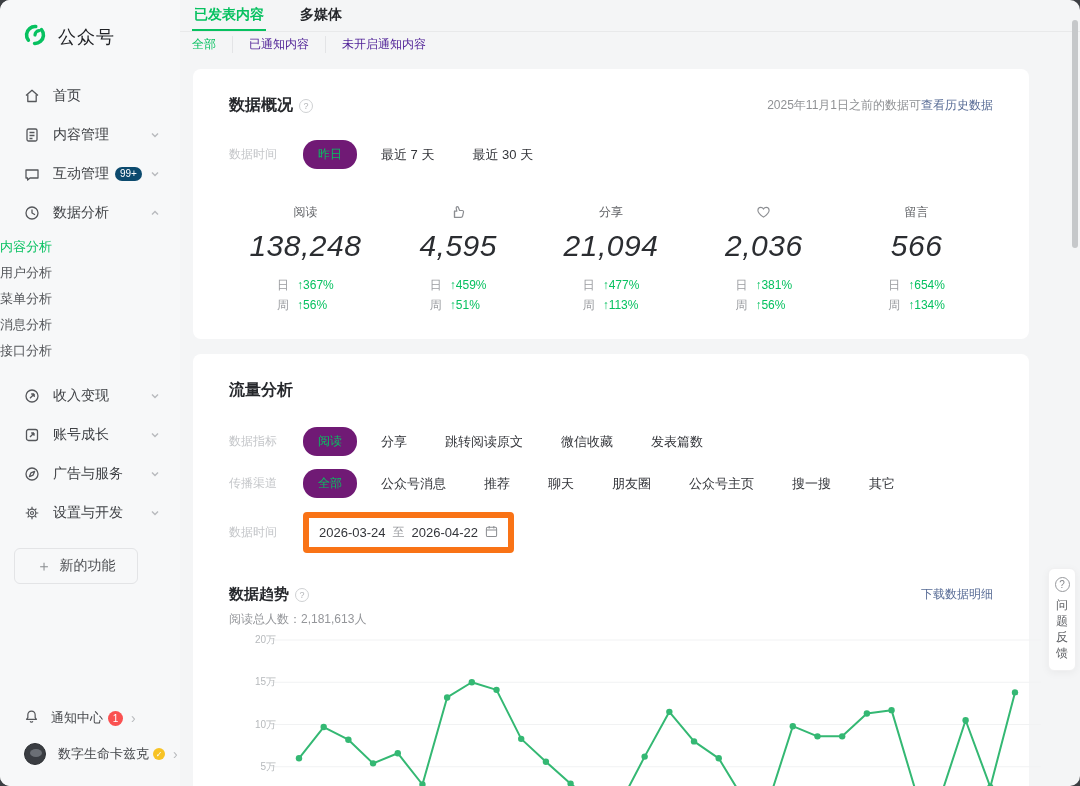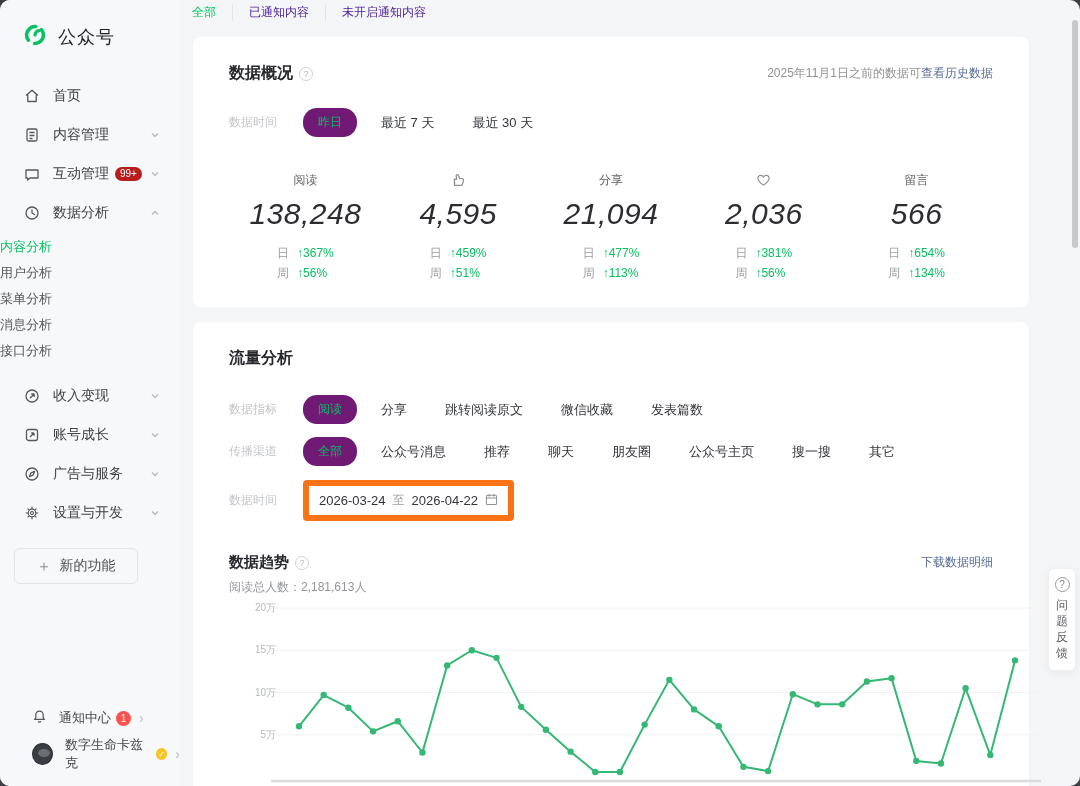--- a/index.html
+++ b/index.html
@@ -9,27 +9,27 @@
 
   
   .sidebar { position:absolute; left:0; top:0; bottom:0; width:180px; background:#f7f8f9; }
   .logo-row { display:flex; align-items:center; gap:10px; padding:22px 0 0 22px; }
   .logo-text { font-size:18px; color:#202226; font-weight:500; letter-spacing:1px; }
   .nav { margin-top:24px; }
   .nav-item { display:flex; align-items:center; height:39px; padding:0 20px 0 24px; cursor:pointer; }
   .nav-item .icn { width:16px; height:16px; margin-right:13px; display:flex; align-items:center; justify-content:center; }
   .nav-label { font-size:14px; color:#3f4145; }
   .chev { margin-left:auto; color:#b8babd; display:flex; }
-  .badge-pill { background:#b91c1c; color:#fff; font-size:10px; line-height:14px; padding:0 5px; border-radius:8px; margin-left:6px; }
+  .badge-pill { background:#0c4a6e; color:#fff; font-size:10px; line-height:14px; padding:0 5px; border-radius:8px; margin-left:6px; }
   .submenu { padding:2px 0 4px 0; }
   .sub-item { height:26px; line-height:26px; font-size:13px; color:#55575b; cursor:pointer; }
   .sub-item.active { color:#07c160; }
   .new-feature { margin:16px 0 0 14px; width:124px; height:36px; border:1px solid #e3e4e6; border-radius:6px; display:flex; align-items:center; justify-content:center; gap:8px; color:#4c4e52; font-size:14px; cursor:pointer; }
   .plus { color:#8a8c90; font-size:15px; }
-  .side-bottom { position:absolute; left:8px; right:0; bottom:14px; }
+  .side-bottom { position:absolute; left:0; right:0; bottom:14px; }
   .bottom-row { display:flex; align-items:center; height:36px; padding-left:24px; cursor:pointer; }
   .bottom-row .txt { font-size:13px; color:#45474b; margin-left:12px; }
   .dot-badge { width:15px; height:15px; border-radius:50%; background:#fa5151; color:#fff; font-size:10px; display:flex; align-items:center; justify-content:center; margin-left:5px; }
   .chev-r { color:#b8babd; font-size:14px; margin-left:8px; }
   .avatar { width:22px; height:22px; border-radius:50%; background:#3a3d42; border:1px solid #2e3135; position:relative; overflow:hidden; }
   .avatar::after{ content:""; position:absolute; left:5px; top:5px; width:12px; height:8px; border-radius:50%; background:#6b6f75; }
   .verified { width:12px; height:12px; border-radius:50%; background:#f7c325; color:#fff; font-size:8px; display:flex; align-items:center; justify-content:center; margin-left:4px; }
 
   
   .main { position:absolute; left:180px; top:0; right:0; bottom:0; }
@@ -242,20 +242,24 @@
       <div class="bottom-row">
         <span class="avatar"></span>
         <span class="txt">数字生命卡兹克</span>
         <span class="verified">✓</span>
         <span class="chev-r">›</span>
       </div>
     </div>
   </div>
 
   <div class="main">
+    <div class="tabs-row">
+      <div class="tab active">已发表内容</div>
+      <div class="tab">多媒体</div>
+    </div>
     <div class="filters-row">
       <span class="filter active">全部</span>
       <span class="filter">已通知内容</span>
       <span class="filter">未开启通知内容</span>
     </div>
 
     <div class="card card1">
       <div class="card-head">
         <span class="card-title">数据概况</span>
         <span class="help">?</span>

